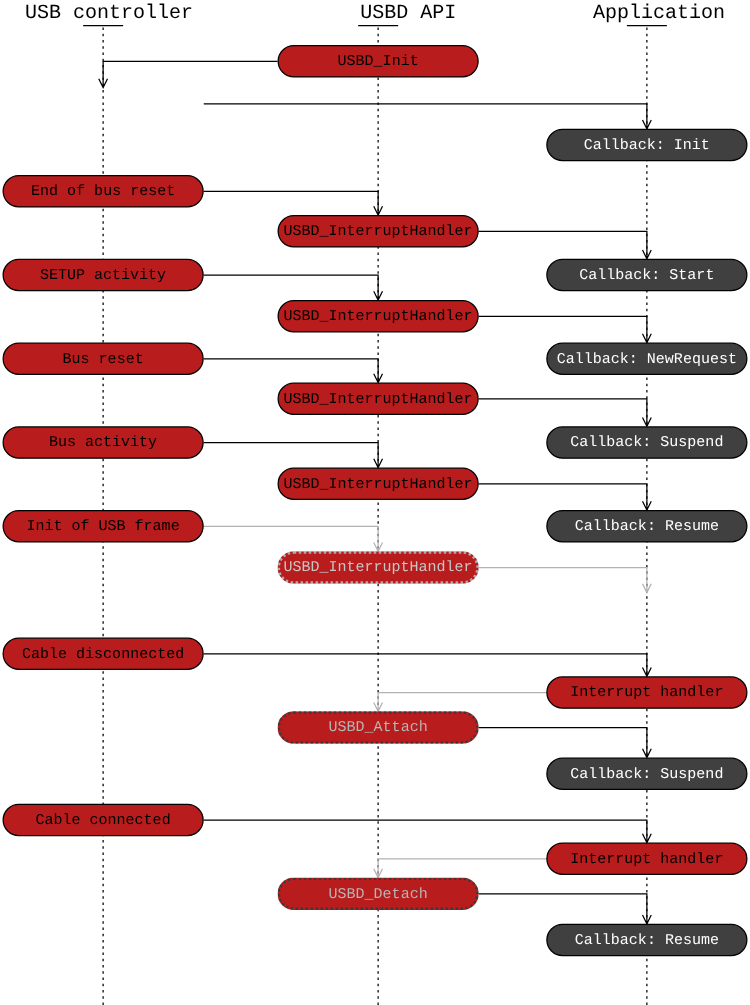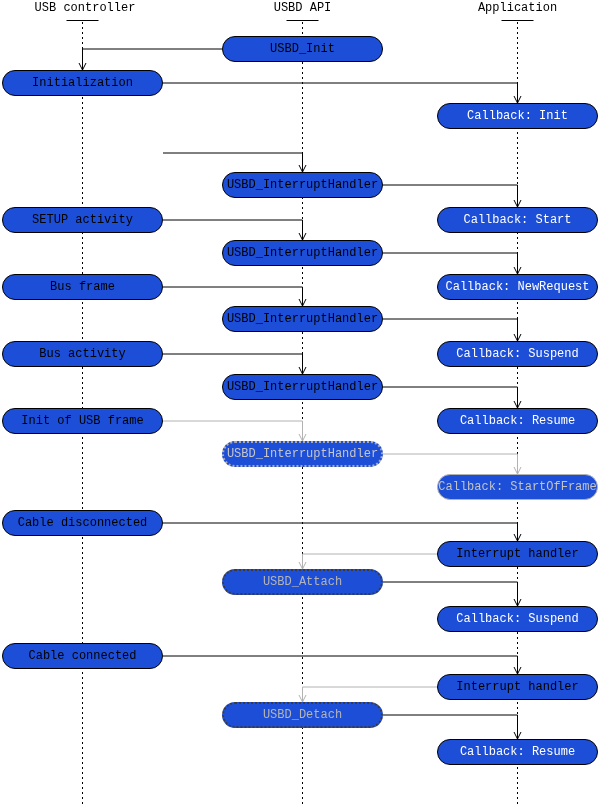--- a/index.html
+++ b/index.html
@@ -2,30 +2,30 @@
 <html><head>
 <meta charset="utf-8">
 <style>
   html,body{margin:0;padding:0;background:#fff;}
   .canvas{
     position:relative;width:600px;height:804px;background:#ffffff;overflow:hidden;
     font-family:"Liberation Mono","DejaVu Sans Mono",monospace;
   }
   .layer{position:absolute;left:0;top:0;z-index:1;}
   .col-header{
-    position:absolute;top:1px;height:16px;font-size:12px;color:#000;
-    text-align:center;z-index:2;letter-spacing:0px;white-space:nowrap;
+    position:absolute;top:1px;height:16px;font-size:16px;color:#000;
+    text-align:right;z-index:2;letter-spacing:0px;white-space:nowrap;
   }
   .node{
     position:absolute;box-sizing:border-box;height:26px;border-radius:13px;
-    border:1px solid #000;background:#1d4ed8;color:#000;font-size:12px;
+    border:1px solid #000;background:#b91c1c;color:#000;font-size:12px;
     display:flex;align-items:center;justify-content:center;
     white-space:nowrap;z-index:2;overflow:hidden;
   }
-  .node.black{background:#1d4ed8;border-color:#000;color:#fff;}
+  .node.black{background:#404040;border-color:#000;color:#fff;}
   .node.dotted-dark{border:2px dotted #3a3a3a;color:#b5b5b5;}
   .node.dotted-gray{border:2px dotted #ababab;color:#c6c6c6;}
   .node.gray-solid{border:1px solid #b2b2b2;color:#c4c4c4;}
 </style>
 </head>
 <body>
 
 <div class="canvas">
 
   <svg class="layer" width="600" height="804" viewBox="0 0 600 804">
@@ -65,40 +65,39 @@
       <path d="M437 554 H302.5 V569 M299 562 L302.5 569 L306 562"></path>
       <path d="M437 687 H302.5 V702 M299 695 L302.5 702 L306 695"></path>
     </g>
   </svg>
 
   <div class="col-header" style="left:20px;width:130px">USB controller</div>
   <div class="col-header" style="left:455px;width:125px">Application</div>
   <div class="col-header" style="left:240px;width:125px">USBD API</div>
 
   <div class="node" style="left:222px;top:36px;width:161px">USBD_Init</div>
-  <div class="node" style="left:2px;top:70px;width:161px">Initialization</div>
   <div class="node black" style="left:437px;top:103px;width:161px">Callback: Init</div>
 
+  <div class="node" style="left:2px;top:140px;width:161px">End of bus reset</div>
   <div class="node" style="left:222px;top:172px;width:161px">USBD_InterruptHandler</div>
   <div class="node" style="left:2px;top:207px;width:161px">SETUP activity</div>
   <div class="node black" style="left:437px;top:207px;width:161px">Callback: Start</div>
   <div class="node" style="left:222px;top:240px;width:161px">USBD_InterruptHandler</div>
 
-  <div class="node" style="left:2px;top:274px;width:161px">Bus frame</div>
+  <div class="node" style="left:2px;top:274px;width:161px">Bus reset</div>
   <div class="node black" style="left:437px;top:274px;width:161px">Callback: NewRequest</div>
   <div class="node" style="left:222px;top:306px;width:161px">USBD_InterruptHandler</div>
 
   <div class="node" style="left:2px;top:341px;width:161px">Bus activity</div>
   <div class="node black" style="left:437px;top:341px;width:161px">Callback: Suspend</div>
   <div class="node" style="left:222px;top:374px;width:161px">USBD_InterruptHandler</div>
 
   <div class="node" style="left:2px;top:408px;width:161px">Init of USB frame</div>
   <div class="node black" style="left:437px;top:408px;width:161px">Callback: Resume</div>
   <div class="node dotted-gray" style="left:222px;top:441px;width:161px">USBD_InterruptHandler</div>
-  <div class="node gray-solid" style="left:437px;top:474px;width:161px">Callback: StartOfFrame</div>
 
   <div class="node" style="left:2px;top:510px;width:161px">Cable disconnected</div>
   <div class="node" style="left:437px;top:541px;width:161px">Interrupt handler</div>
   <div class="node dotted-dark" style="left:222px;top:569px;width:161px">USBD_Attach</div>
   <div class="node black" style="left:437px;top:606px;width:161px">Callback: Suspend</div>
 
   <div class="node" style="left:2px;top:643px;width:161px">Cable connected</div>
   <div class="node" style="left:437px;top:674px;width:161px">Interrupt handler</div>
   <div class="node dotted-dark" style="left:222px;top:702px;width:161px">USBD_Detach</div>
   <div class="node black" style="left:437px;top:739px;width:161px">Callback: Resume</div>

